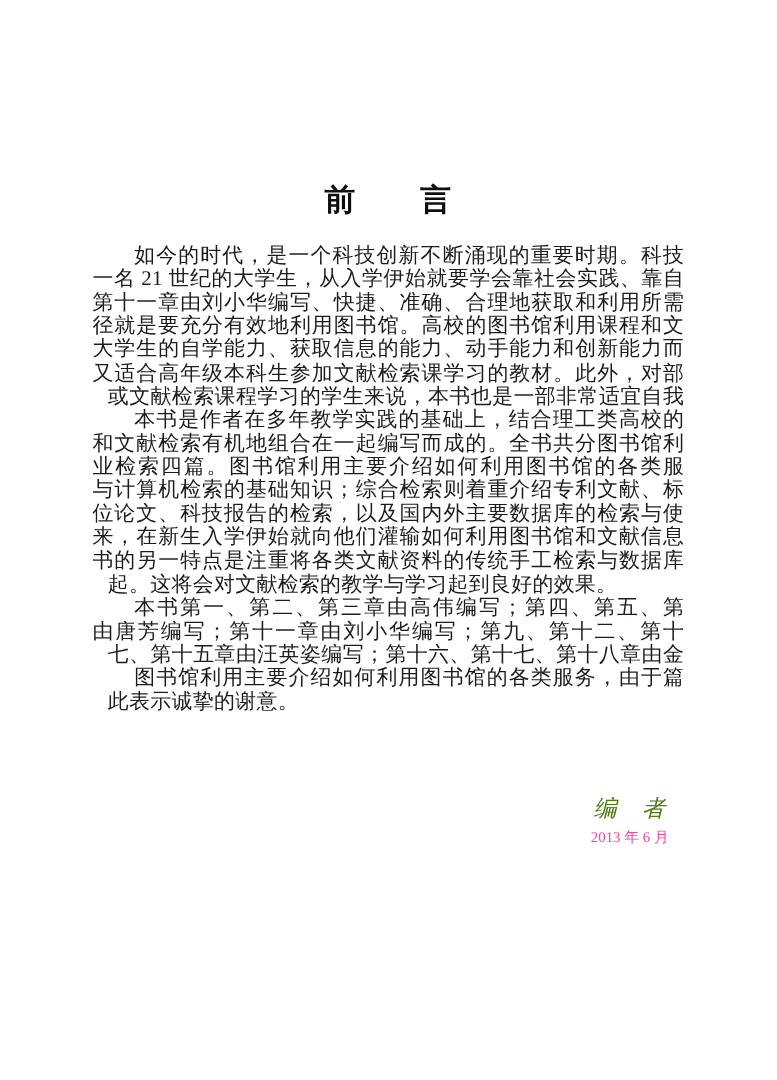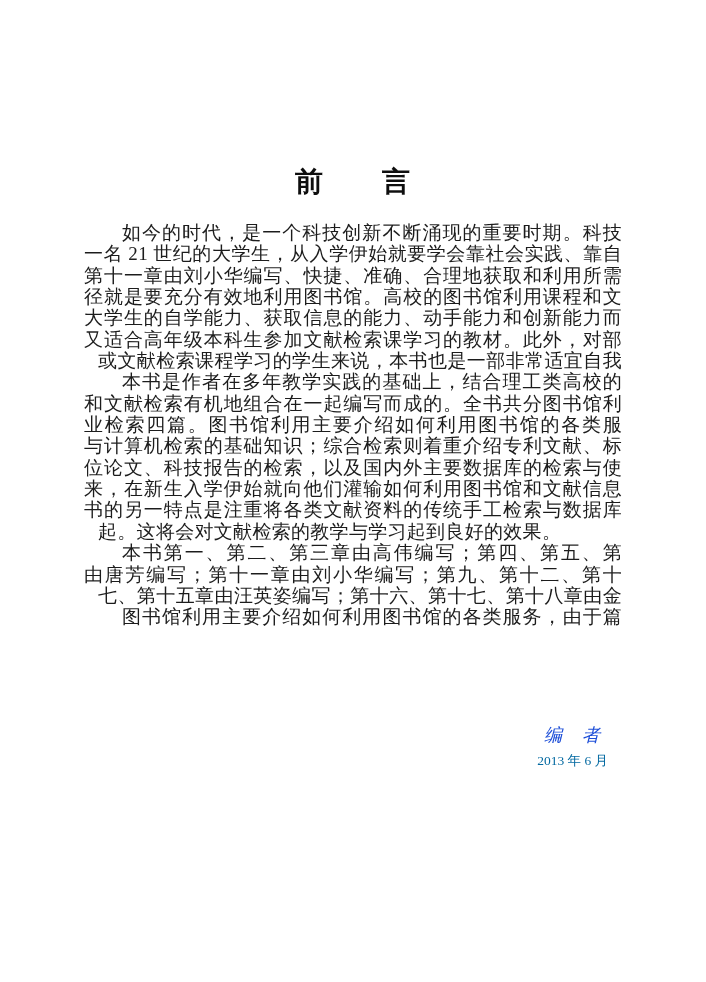--- a/index.html
+++ b/index.html
@@ -61,30 +61,30 @@
     left: 84px;
     width: 538px;
     text-align: right;
   }
   .signature-inner {
     display: inline-block;
     text-align: center;
     margin-right: 14px;
   }
   .sig-name {
-    font-size: 18px;
+    font-size: 21px;
     font-style: italic;
     line-height: 26px;
     letter-spacing: 1px;
-    color: #1d4ed8;
+    color: #4d7c0f;
   }
   .sig-date {
     font-size: 13.5px;
     line-height: 26px;
-    color: #0369a1;
+    color: #ec4899;
   }
 </style>
 </head>
 <body>
 
 <div class="page">
   <h1 class="title">前　　言</h1>
 
   <div class="body-text">
       <div class="line first">如今的时代，是一个科技创新不断涌现的重要时期。科技创新带来信息量的激增，作为</div>
@@ -99,20 +99,21 @@
       <div class="line">业检索四篇。图书馆利用主要介绍如何利用图书馆的各类服务；基础检索着重介绍文献检索</div>
       <div class="line">与计算机检索的基础知识；综合检索则着重介绍专利文献、标准资料的检索和会议论文、学</div>
       <div class="line">位论文、科技报告的检索，以及国内外主要数据库的检索与使用；专业检索以化工、机电为</div>
       <div class="line">来，在新生入学伊始就向他们灌输如何利用图书馆和文献信息的检索利用是密不可分的。本</div>
       <div class="line">书的另一特点是注重将各类文献资料的传统手工检索与数据库及网络的内容有机地结合在一</div>
       <div class="line last">起。这将会对文献检索的教学与学习起到良好的效果。</div>
       <div class="line first">本书第一、第二、第三章由高伟编写；第四、第五、第六、第八章由陈卉编写；第十章</div>
       <div class="line">由唐芳编写；第十一章由刘小华编写；第九、第十二、第十三、第十四章由徐丽亚编写；第</div>
       <div class="line last">七、第十五章由汪英姿编写；第十六、第十七、第十八章由金耀编写。</div>
       <div class="line first">图书馆利用主要介绍如何利用图书馆的各类服务，由于篇幅所限，不能一一列出，在</div>
+      <div class="line last">此表示诚挚的谢意。</div>
     </div>
 
   <div class="signature">
     <div class="signature-inner">
       <div class="sig-name">编　者</div>
       <div class="sig-date">2013 年 6 月</div>
     </div>
   </div>
 </div>
 

